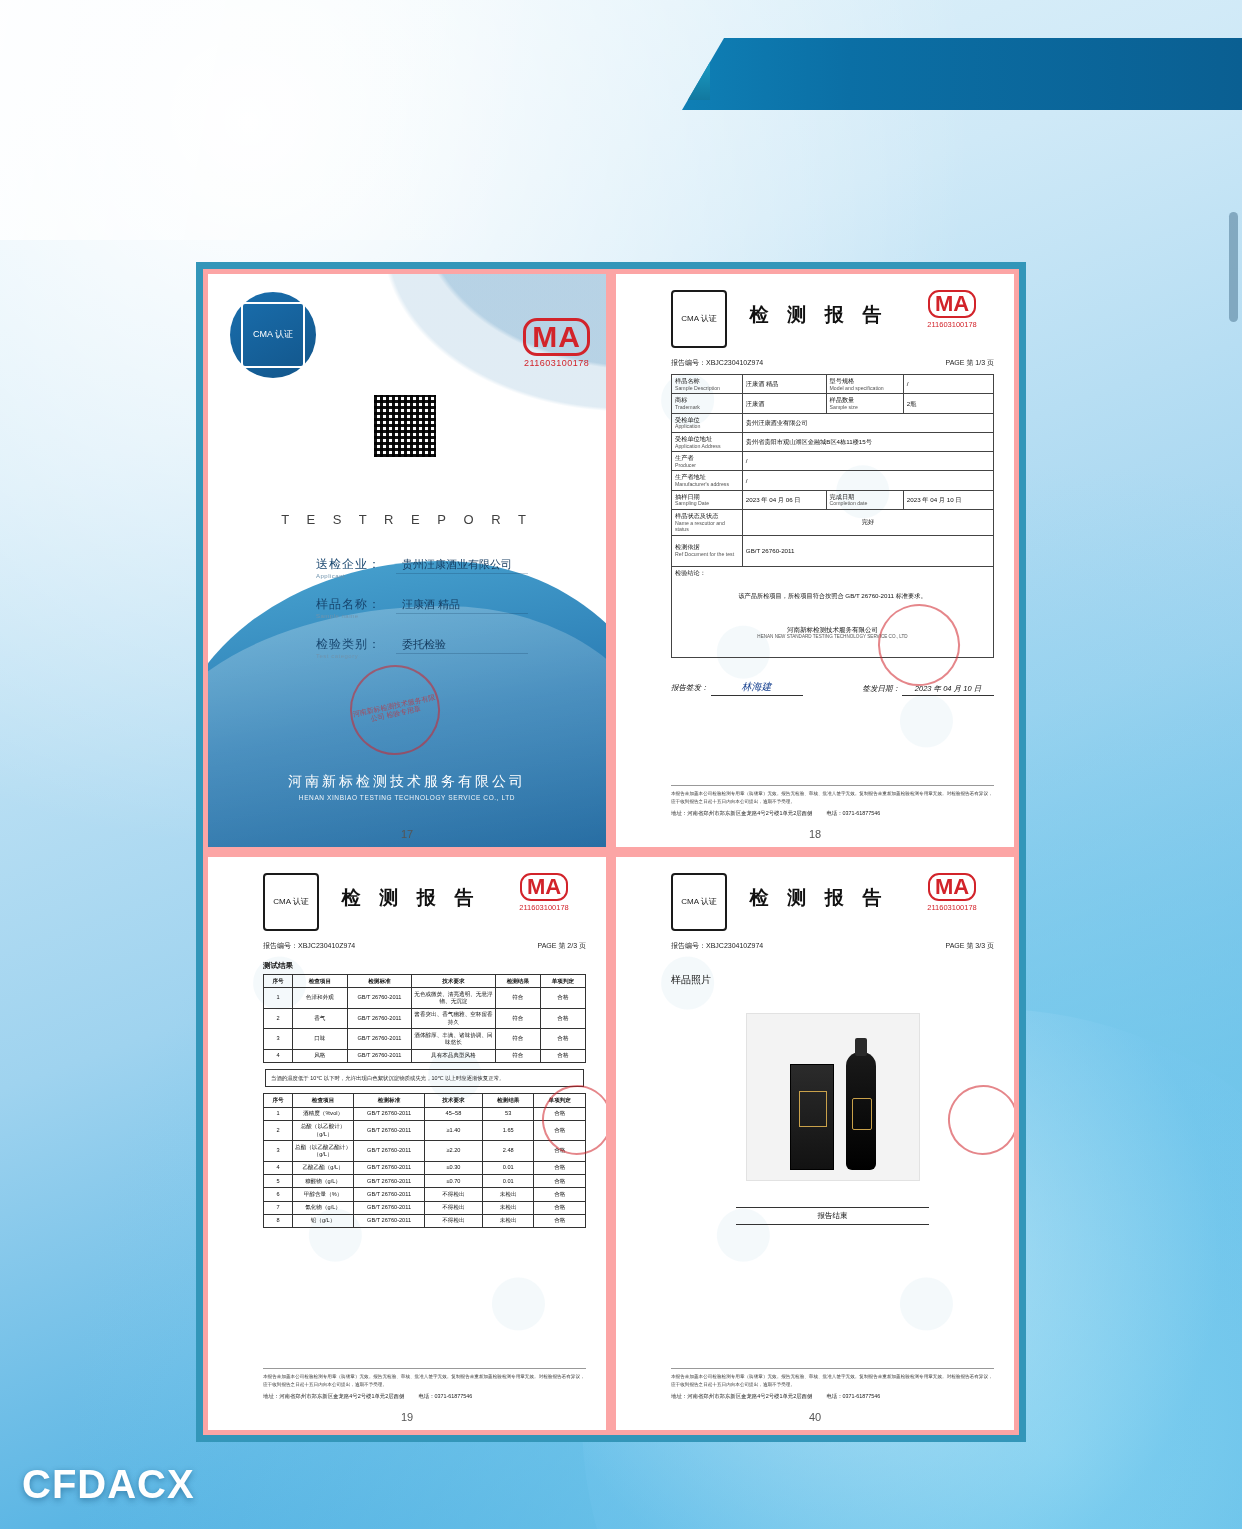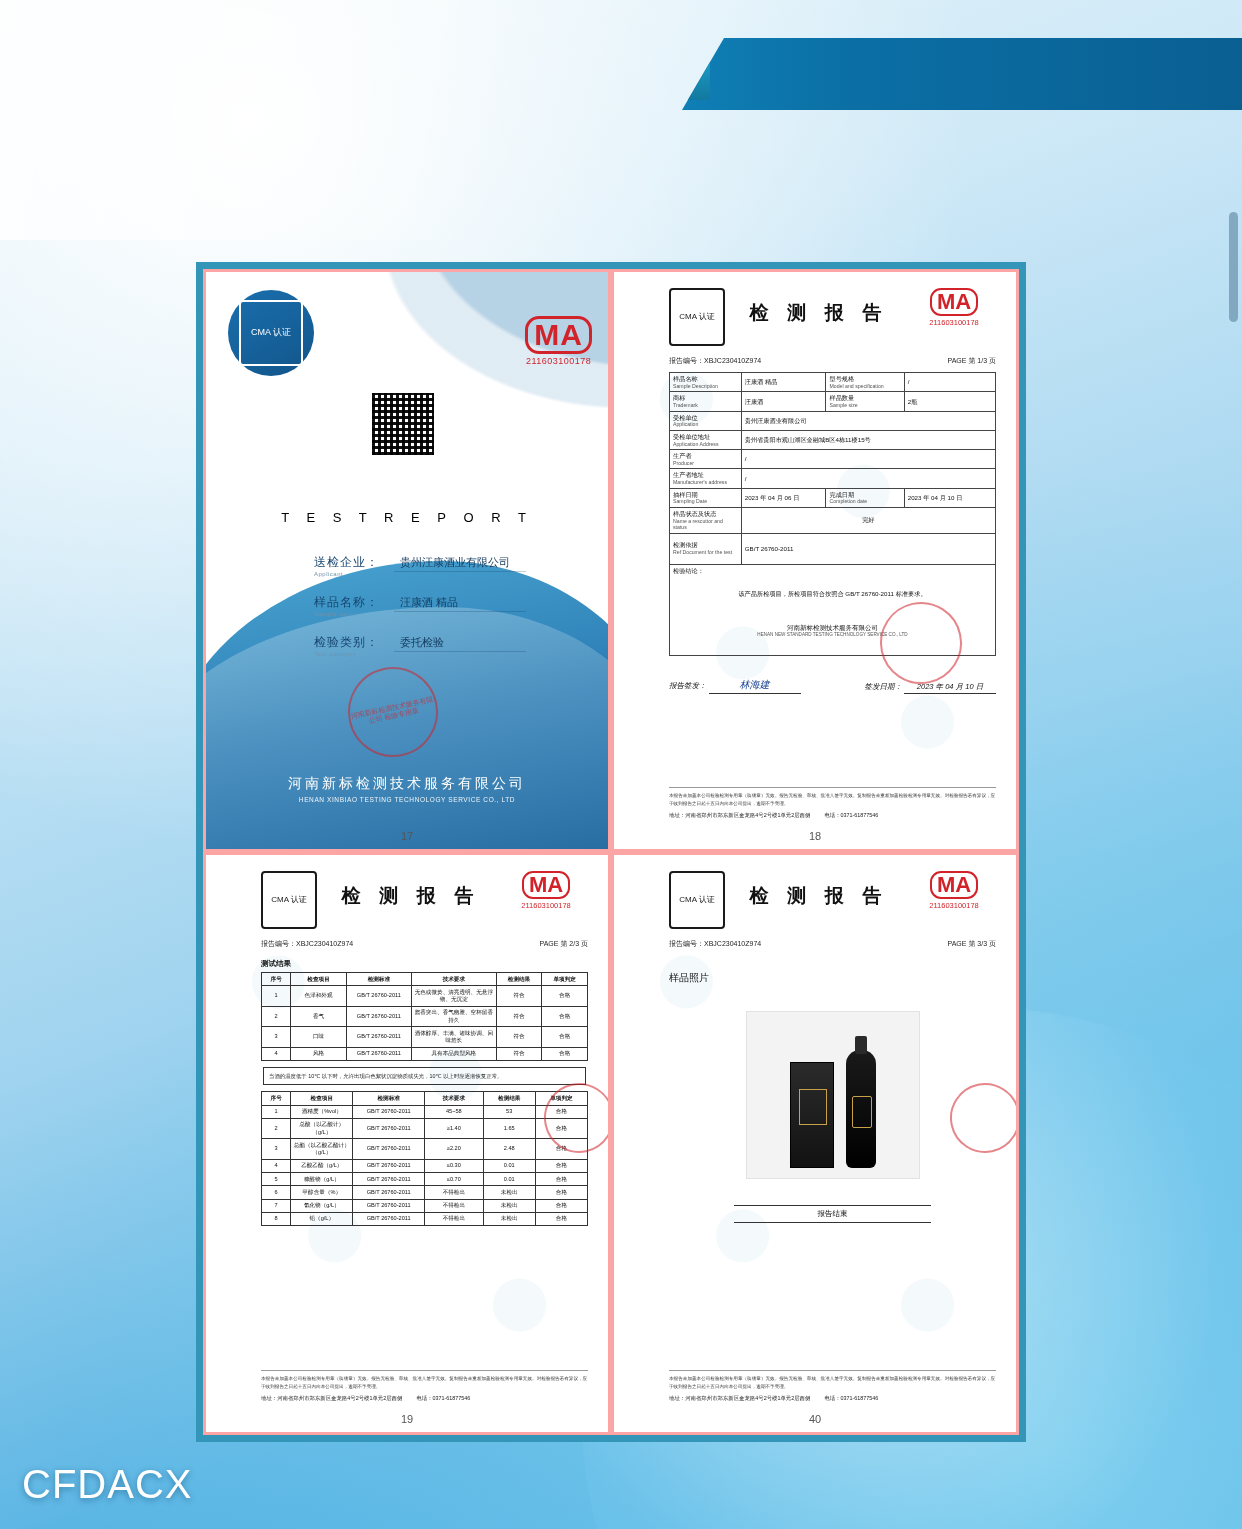--- a/index.html
+++ b/index.html
@@ -36,36 +36,36 @@
     clip-path:polygon(0 0,100% 0,100% 100%,26px 100%);
   }
   .banner-text{
     color:#ffffff;font-size:29px;letter-spacing:11px;font-weight:bold;
     text-shadow:0 1px 3px rgba(0,0,0,.25);
     font-family:"DejaVu Sans","Liberation Sans",sans-serif;
   }
   
   .watermark{
     position:absolute;left:22px;bottom:22px;color:#ffffff;
-    font-size:40px;font-weight:normal;letter-spacing:1px;
+    font-size:40px;font-weight:bold;letter-spacing:1px;
     text-shadow:0 2px 6px rgba(0,60,100,.45);
   }
   
   .scrollbar{
     position:absolute;right:4px;top:212px;width:9px;height:110px;border-radius:5px;
     background:rgba(110,150,175,.75);
   }
   
   .grid{
     position:absolute;left:196px;top:262px;width:830px;height:1180px;
     border:7px solid #3396b9;box-sizing:border-box;
     display:grid;grid-template-columns:1fr 1fr;grid-template-rows:1fr 1fr;
     background:#ffffff;
   }
-  .page{position:relative;background:#fff;overflow:hidden;border:3px solid #fca5a5;padding-left:35px;}
+  .page{position:relative;background:#fff;overflow:hidden;border:5px solid #fca5a5;padding-left:35px;}
   .page .pg-num{
     position:absolute;bottom:7px;left:0;right:0;text-align:center;
     font-size:11px;color:#555;
   }
   
   .cover{background:#ffffff;position:relative;}
   .cover .wave-top{
     position:absolute;left:0;top:0;width:100%;height:330px;
     background:
       radial-gradient(140% 120% at 110% -20%, rgba(18,108,170,.20) 0 40%, rgba(255,255,255,0) 41%),
@@ -106,21 +106,21 @@
       repeating-linear-gradient(0deg,#111 0 3px,#fff 3px 6px);
     background-blend-mode:multiply;border:3px solid #fff;
   }
   .cover-title{
     position:absolute;left:0;right:0;top:198px;text-align:center;
     color:#1b5f96;font-size:30px;letter-spacing:10px;font-weight:bold;
     font-family:"DejaVu Sans","Liberation Sans",sans-serif;
   }
   .cover-subtitle{
     position:absolute;left:0;right:0;top:238px;text-align:center;
-    color:#000000;font-size:13px;letter-spacing:7px;
+    color:#404040;font-size:13px;letter-spacing:7px;
   }
   .cover-fields{position:absolute;left:108px;top:282px;font-size:11px;color:#17456e;}
   .cover-fields .row{display:flex;align-items:baseline;margin-bottom:17px;}
   .cover-fields .lbl{width:80px;font-size:12px;letter-spacing:1px;}
   .cover-fields .en{font-size:6px;color:#6f93ad;letter-spacing:.5px;display:block;}
   .cover-fields .val{font-size:11px;color:#143a5e;border-bottom:1px solid rgba(20,58,94,.25);padding:0 6px 1px;min-width:120px;}
   .cover-footer{
     position:absolute;left:0;right:0;bottom:46px;text-align:center;color:#fff;
   }
   .cover-footer .cn{font-size:14px;letter-spacing:3px;}

